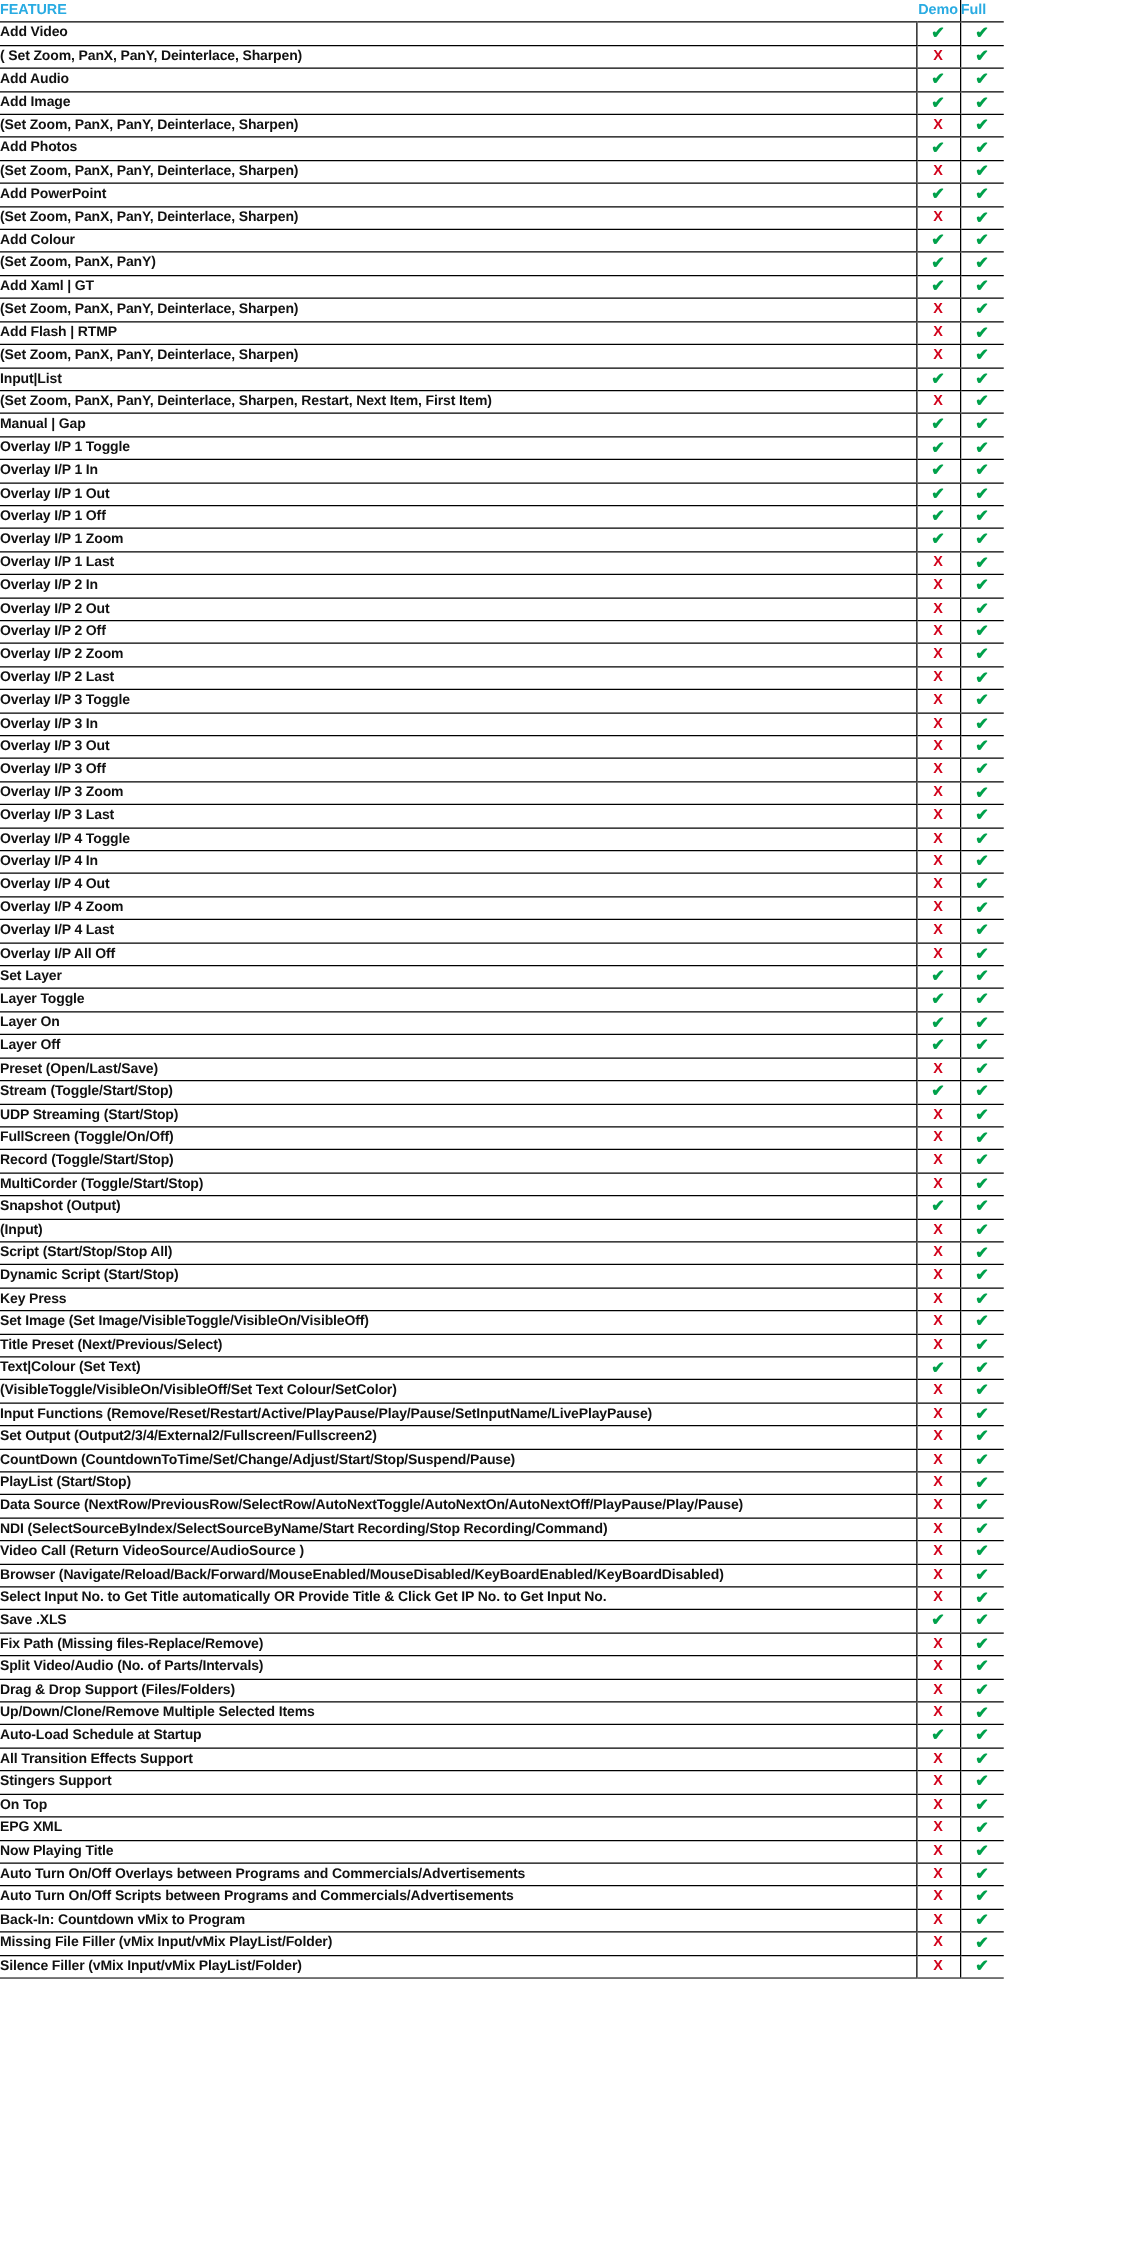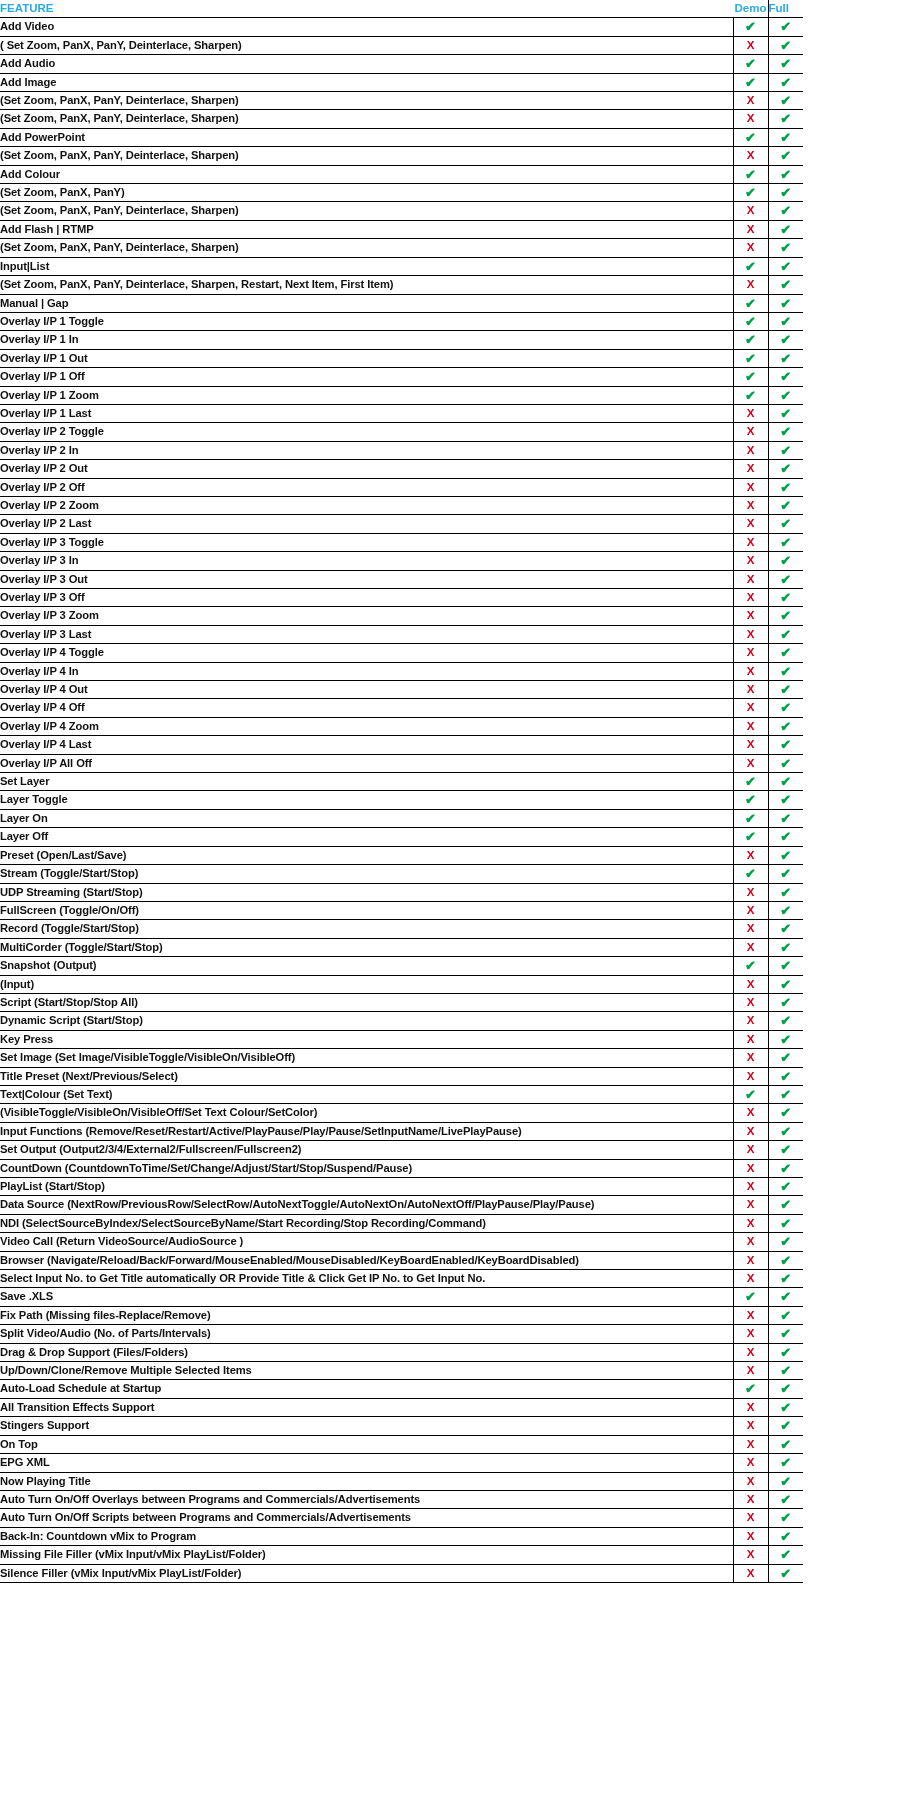--- a/index.html
+++ b/index.html
@@ -129,20 +129,25 @@
         <td class="feature">Add Image</td>
         <td class="mark demo"><span class="glyph-check">✔</span></td>
         <td class="mark full"><span class="glyph-check">✔</span></td>
       </tr>
       <tr>
         <td class="feature indent">(Set Zoom, PanX, PanY, Deinterlace, Sharpen)</td>
         <td class="mark demo"><span class="glyph-cross">X</span></td>
         <td class="mark full"><span class="glyph-check">✔</span></td>
       </tr>
       <tr>
+        <td class="feature">Add Photos</td>
+        <td class="mark demo"><span class="glyph-check">✔</span></td>
+        <td class="mark full"><span class="glyph-check">✔</span></td>
+      </tr>
+      <tr>
         <td class="feature indent">(Set Zoom, PanX, PanY, Deinterlace, Sharpen)</td>
         <td class="mark demo"><span class="glyph-cross">X</span></td>
         <td class="mark full"><span class="glyph-check">✔</span></td>
       </tr>
       <tr>
         <td class="feature">Add PowerPoint</td>
         <td class="mark demo"><span class="glyph-check">✔</span></td>
         <td class="mark full"><span class="glyph-check">✔</span></td>
       </tr>
       <tr>
@@ -154,20 +159,25 @@
         <td class="feature">Add Colour</td>
         <td class="mark demo"><span class="glyph-check">✔</span></td>
         <td class="mark full"><span class="glyph-check">✔</span></td>
       </tr>
       <tr>
         <td class="feature indent">(Set Zoom, PanX, PanY)</td>
         <td class="mark demo"><span class="glyph-check">✔</span></td>
         <td class="mark full"><span class="glyph-check">✔</span></td>
       </tr>
       <tr>
+        <td class="feature">Add Xaml | GT</td>
+        <td class="mark demo"><span class="glyph-check">✔</span></td>
+        <td class="mark full"><span class="glyph-check">✔</span></td>
+      </tr>
+      <tr>
         <td class="feature indent">(Set Zoom, PanX, PanY, Deinterlace, Sharpen)</td>
         <td class="mark demo"><span class="glyph-cross">X</span></td>
         <td class="mark full"><span class="glyph-check">✔</span></td>
       </tr>
       <tr>
         <td class="feature">Add Flash | RTMP</td>
         <td class="mark demo"><span class="glyph-cross">X</span></td>
         <td class="mark full"><span class="glyph-check">✔</span></td>
       </tr>
       <tr>
@@ -214,25 +224,20 @@
         <td class="feature">Overlay I/P 1 Zoom</td>
         <td class="mark demo"><span class="glyph-check">✔</span></td>
         <td class="mark full"><span class="glyph-check">✔</span></td>
       </tr>
       <tr>
         <td class="feature">Overlay I/P 1 Last</td>
         <td class="mark demo"><span class="glyph-cross">X</span></td>
         <td class="mark full"><span class="glyph-check">✔</span></td>
       </tr>
       <tr>
-        <td class="feature">Overlay I/P 2 Toggle</td>
-        <td class="mark demo"><span class="glyph-cross">X</span></td>
-        <td class="mark full"><span class="glyph-check">✔</span></td>
-      </tr>
-      <tr>
         <td class="feature">Overlay I/P 2 In</td>
         <td class="mark demo"><span class="glyph-cross">X</span></td>
         <td class="mark full"><span class="glyph-check">✔</span></td>
       </tr>
       <tr>
         <td class="feature">Overlay I/P 2 Out</td>
         <td class="mark demo"><span class="glyph-cross">X</span></td>
         <td class="mark full"><span class="glyph-check">✔</span></td>
       </tr>
       <tr>
@@ -285,25 +290,20 @@
         <td class="mark demo"><span class="glyph-cross">X</span></td>
         <td class="mark full"><span class="glyph-check">✔</span></td>
       </tr>
       <tr>
         <td class="feature">Overlay I/P 4 In</td>
         <td class="mark demo"><span class="glyph-cross">X</span></td>
         <td class="mark full"><span class="glyph-check">✔</span></td>
       </tr>
       <tr>
         <td class="feature">Overlay I/P 4 Out</td>
-        <td class="mark demo"><span class="glyph-cross">X</span></td>
-        <td class="mark full"><span class="glyph-check">✔</span></td>
-      </tr>
-      <tr>
-        <td class="feature">Overlay I/P 4 Off</td>
         <td class="mark demo"><span class="glyph-cross">X</span></td>
         <td class="mark full"><span class="glyph-check">✔</span></td>
       </tr>
       <tr>
         <td class="feature">Overlay I/P 4 Zoom</td>
         <td class="mark demo"><span class="glyph-cross">X</span></td>
         <td class="mark full"><span class="glyph-check">✔</span></td>
       </tr>
       <tr>
         <td class="feature">Overlay I/P 4 Last</td>

